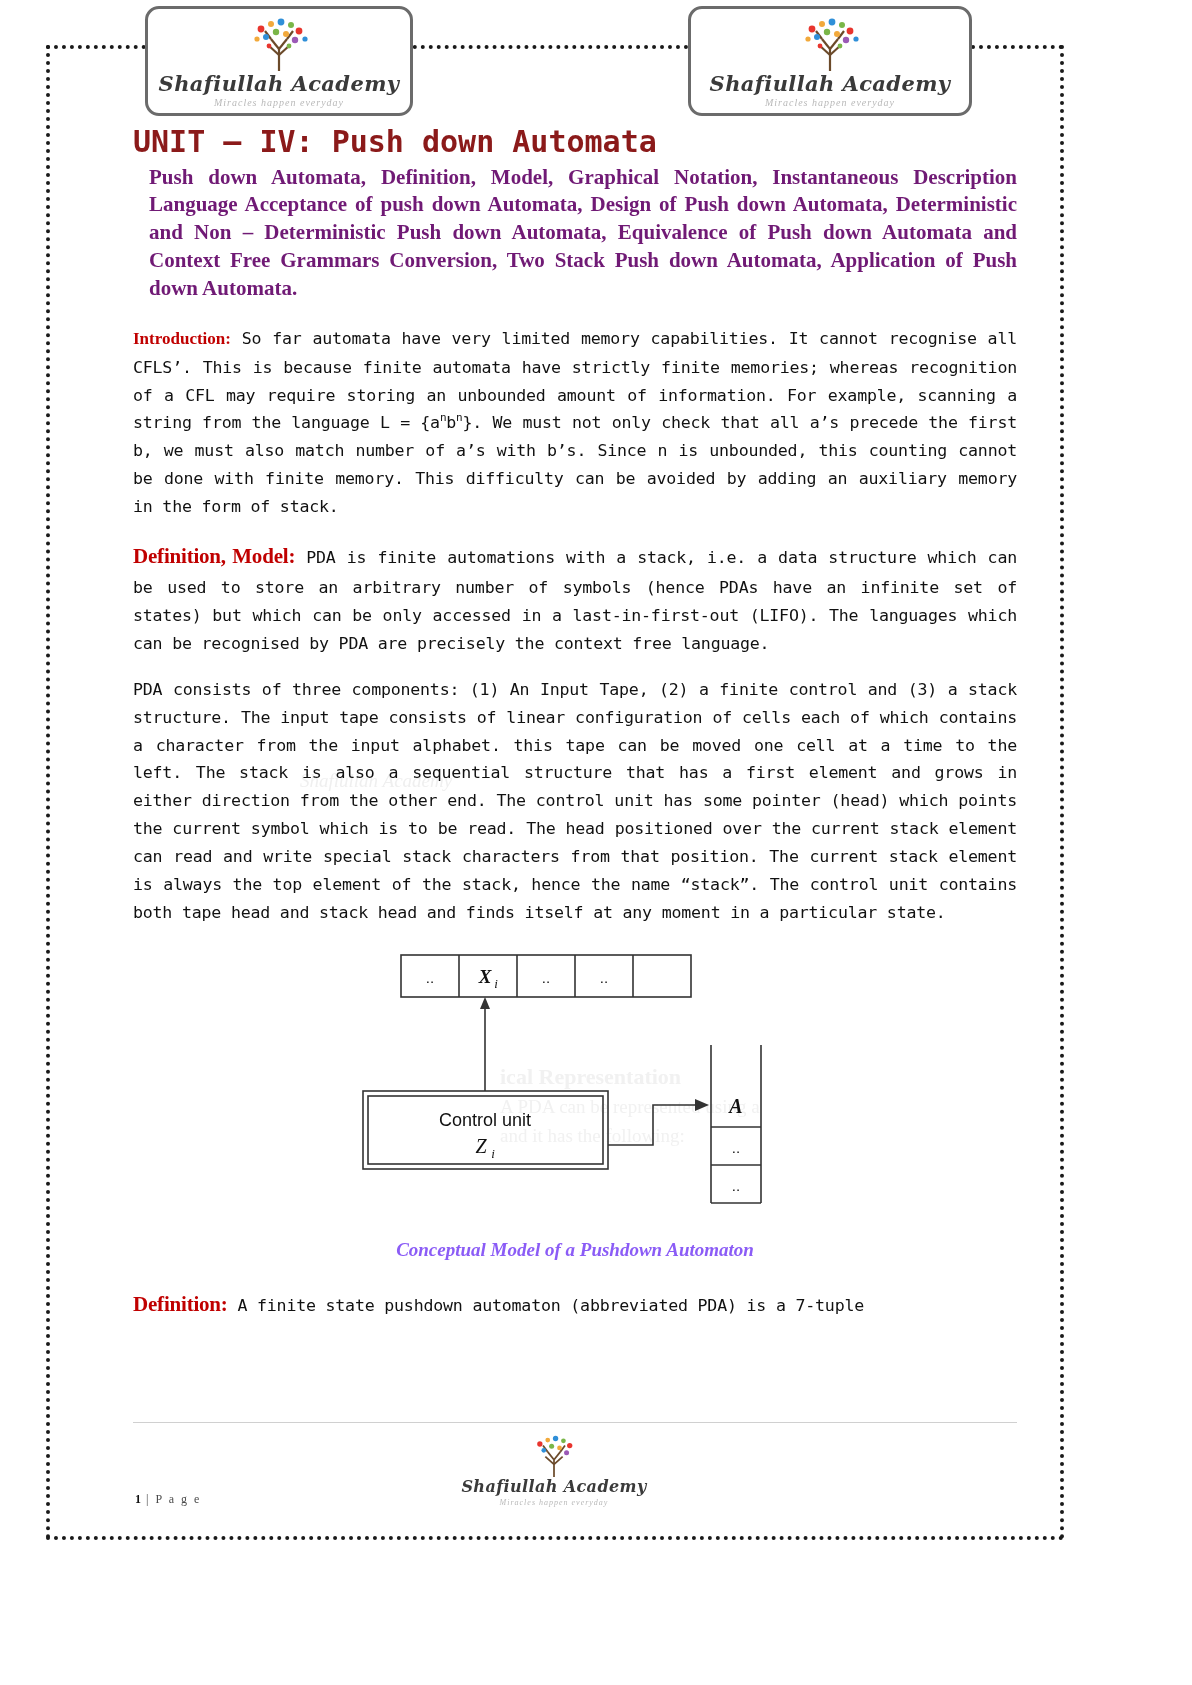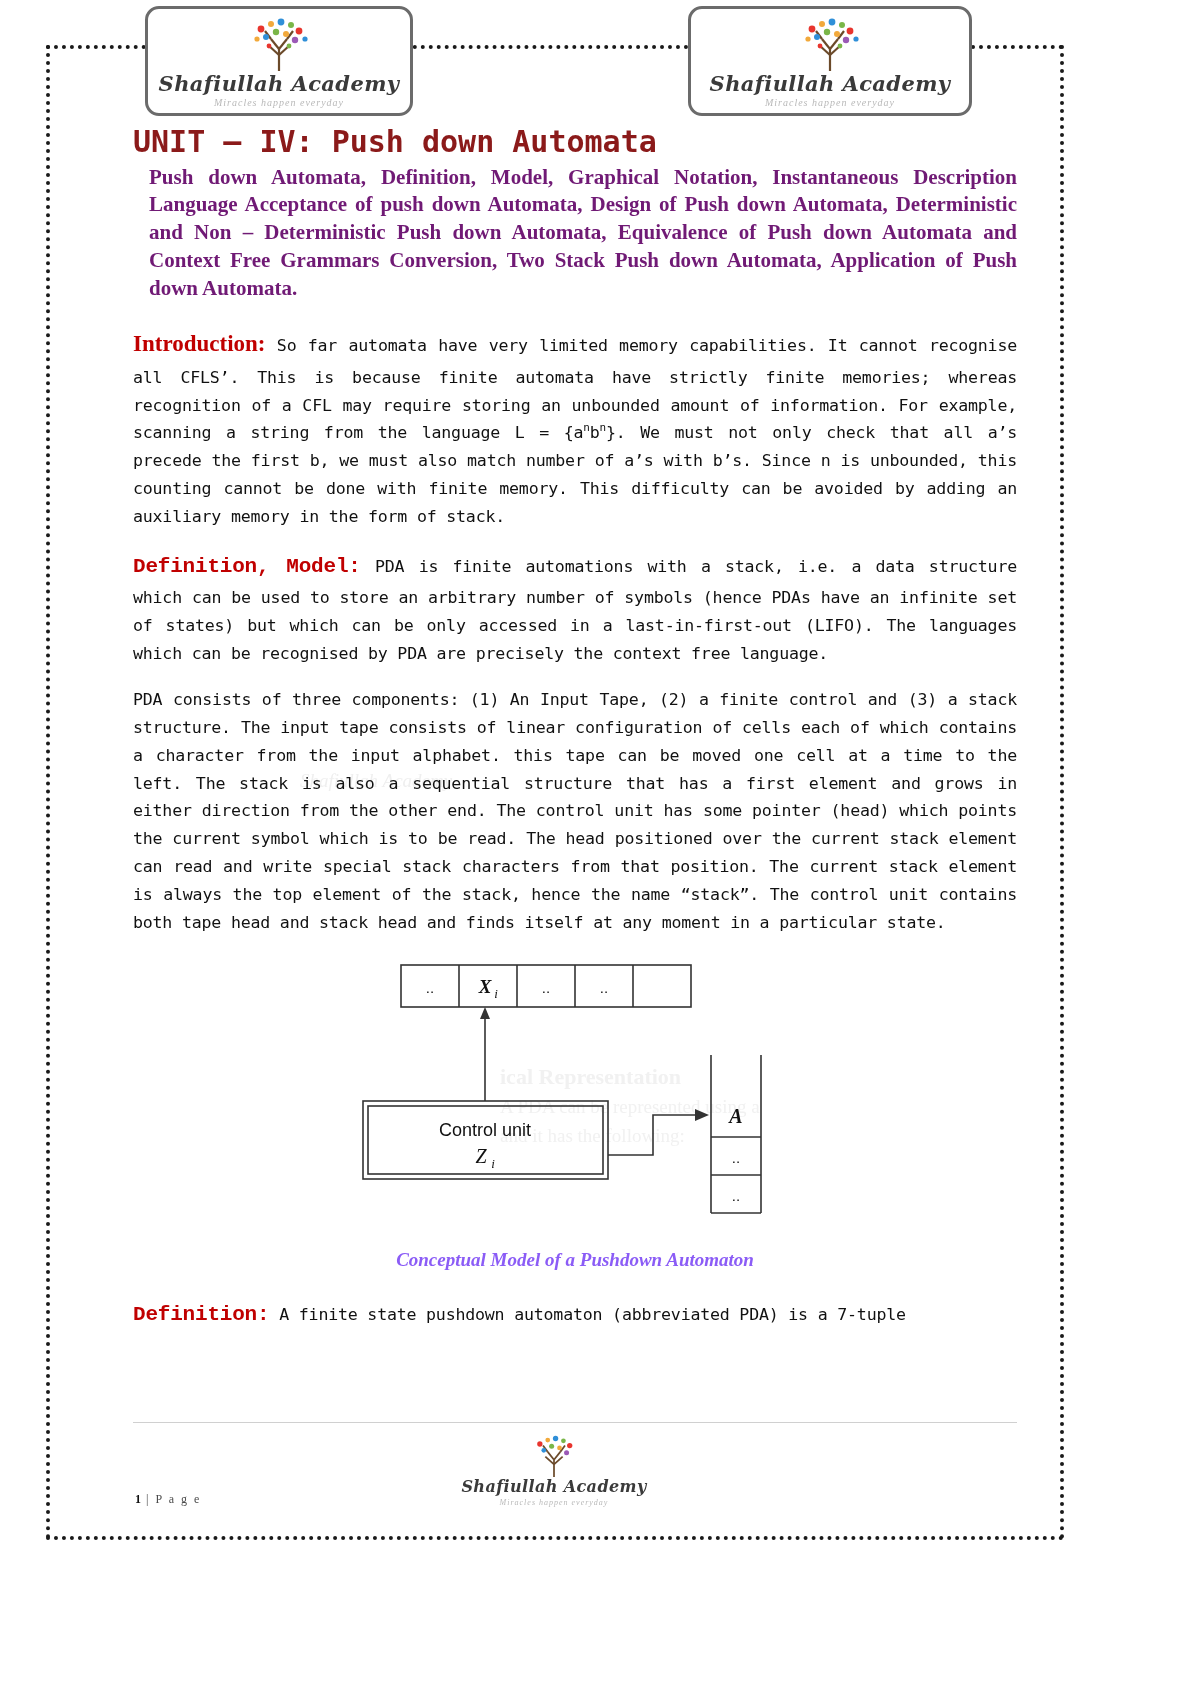--- a/index.html
+++ b/index.html
@@ -124,26 +124,26 @@
     text-align: justify;
     text-align-last: left;
     margin: 0 0 18px 0;
     color: #111;
     letter-spacing: -0.2px;
   }
 
   .lead {
     font-family: "Liberation Serif", serif;
     font-weight: bold;
-    font-size: 23px;
+    font-size: 17px;
     color: #c00000;
     letter-spacing: 0px;
   }
   .lead-def {
-    font-family: Liberation Mono, monospace;
+    font-family: Liberation Serif, serif;
     font-weight: bold;
     font-size: 21px;
     color: #c00000;
   }
 
   sup { font-size: 11px; vertical-align: super; }
 
   
   .figure {
     position: relative;

